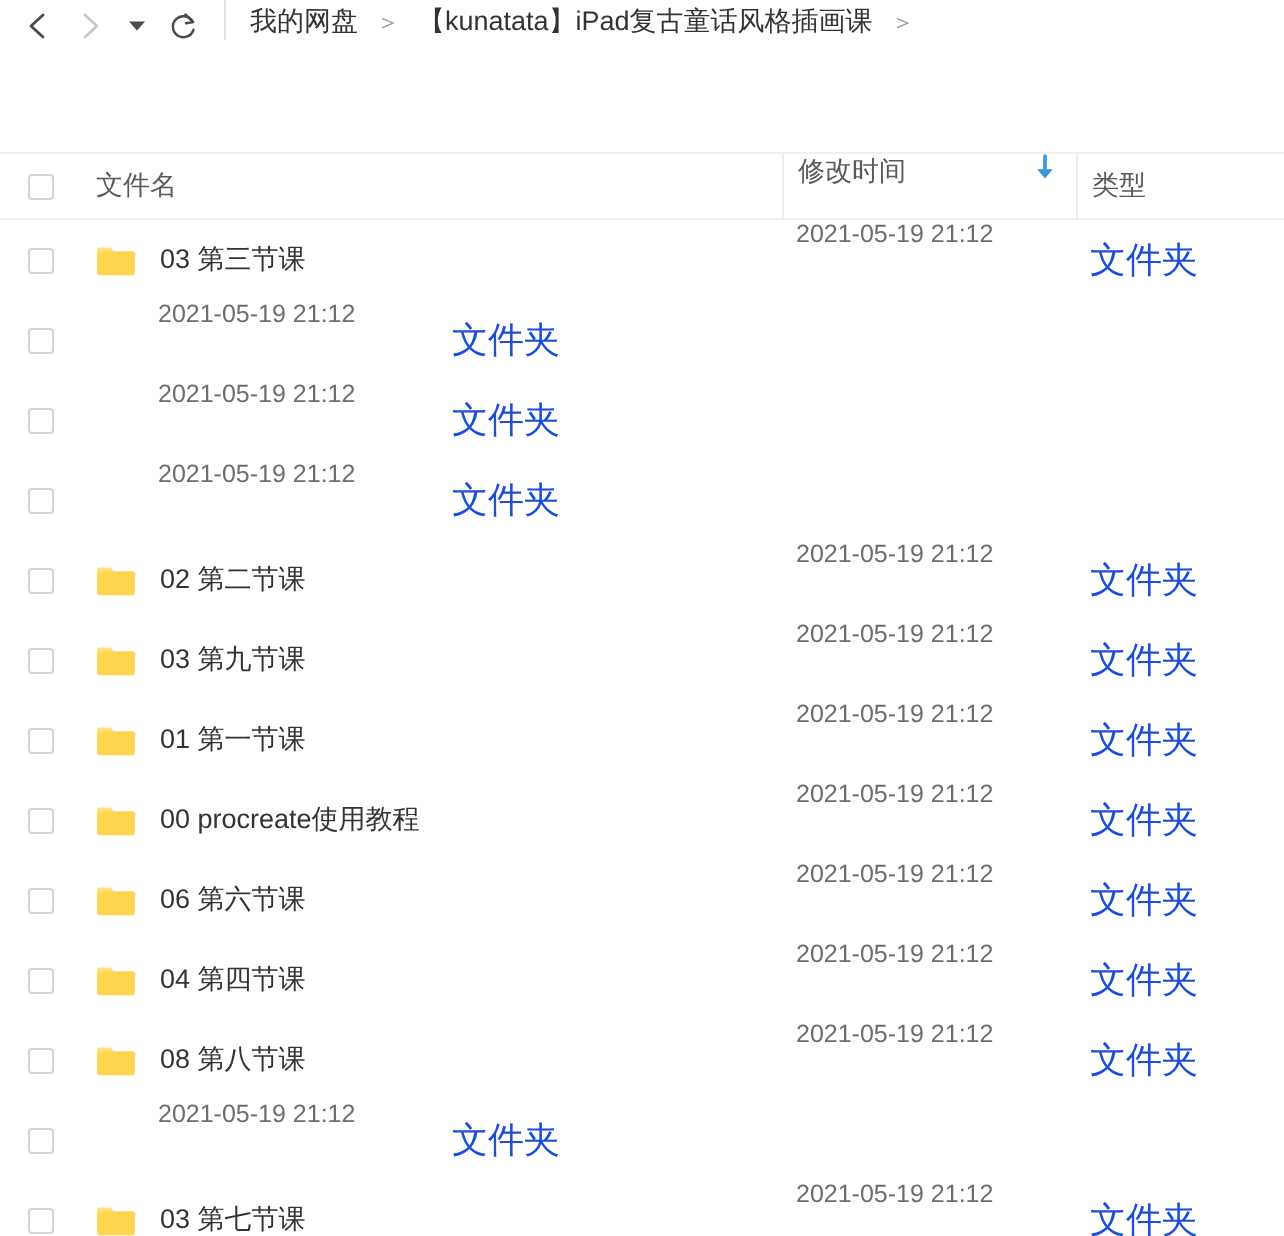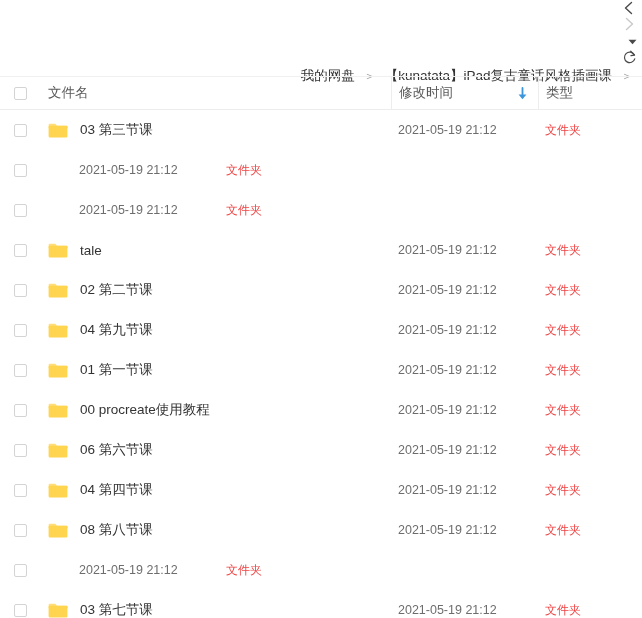--- a/index.html
+++ b/index.html
@@ -13,25 +13,24 @@
     font-family: "Liberation Sans", "DejaVu Sans", sans-serif;
     color: #333333;
     overflow: hidden;
     -webkit-font-smoothing: antialiased;
   }
 
   
   .toolbar {
     height: 36px;
     display: flex;
-    align-items: flex-end;
+    align-items: flex-start;
     padding: 0 0 0 6px;
     box-sizing: border-box;
     background: #ffffff;
-    flex-direction: column;
   }
   .nav-btn {
     width: 26px;
     height: 26px;
     display: flex;
     align-items: center;
     justify-content: center;
     cursor: pointer;
     user-select: none;
   }
@@ -104,21 +103,21 @@
     display: flex;
     align-items: center;
     box-sizing: border-box;
     min-width: 0;
   }
   .col-time {
     width: 147px;
     padding-left: 7px;
     box-sizing: border-box;
     display: flex;
-    align-items: center;
+    align-items: flex-start;
     border-left: 1px solid #ededed;
     height: 100%;
   }
   .col-type {
     width: 104px;
     padding-left: 7px;
     box-sizing: border-box;
     display: flex;
     align-items: center;
     border-left: 1px solid #ededed;
@@ -149,22 +148,22 @@
   .row .col-time,
   .row .col-type {
     border-left: none;
   }
   .row .col-time {
     color: #6d6d6d;
     font-size: 12.5px;
     margin-left: 38px;
   }
   .row .col-type {
-    color: #ef4444;
-    font-size: 12px;
+    color: #1d4ed8;
+    font-size: 18px;
   }
   .folder-icon {
     width: 20px;
     height: 17px;
     flex: 0 0 auto;
     margin-right: 12px;
   }
   .file-name {
     color: #333333;
     white-space: nowrap;
@@ -280,27 +279,20 @@
         <span>2021-05-19 21:12</span>
       </div>
       <div class="col-type">
         <span>文件夹</span>
       </div>
     </div>
     <div class="row">
       <div class="col-check">
         <span class="chk"></span>
       </div>
-      <div class="col-name">
-        <span class="folder-icon"><svg width="20" height="17" viewBox="0 0 20 17">
-            <path d="M0.6 3.2a1.4 1.4 0 0 1 1.4-1.4h5.3l1.7 1.9h9.4a1.4 1.4 0 0 1 1.4 1.4v1.1H0.6z" fill="#ffde7a"></path>
-            <path d="M0.6 5.0a1.3 1.3 0 0 1 1.3-1.3h16.2a1.3 1.3 0 0 1 1.3 1.3v9.3a1.3 1.3 0 0 1-1.3 1.3H1.9A1.3 1.3 0 0 1 0.6 14.3z" fill="#ffd44f"></path>
-          </svg></span>
-        <span class="file-name">tale</span>
-      </div>
       <div class="col-time">
         <span>2021-05-19 21:12</span>
       </div>
       <div class="col-type">
         <span>文件夹</span>
       </div>
     </div>
     <div class="row">
       <div class="col-check">
         <span class="chk"></span>
@@ -321,21 +313,21 @@
     </div>
     <div class="row">
       <div class="col-check">
         <span class="chk"></span>
       </div>
       <div class="col-name">
         <span class="folder-icon"><svg width="20" height="17" viewBox="0 0 20 17">
             <path d="M0.6 3.2a1.4 1.4 0 0 1 1.4-1.4h5.3l1.7 1.9h9.4a1.4 1.4 0 0 1 1.4 1.4v1.1H0.6z" fill="#ffde7a"></path>
             <path d="M0.6 5.0a1.3 1.3 0 0 1 1.3-1.3h16.2a1.3 1.3 0 0 1 1.3 1.3v9.3a1.3 1.3 0 0 1-1.3 1.3H1.9A1.3 1.3 0 0 1 0.6 14.3z" fill="#ffd44f"></path>
           </svg></span>
-        <span class="file-name">04 第九节课</span>
+        <span class="file-name">03 第九节课</span>
       </div>
       <div class="col-time">
         <span>2021-05-19 21:12</span>
       </div>
       <div class="col-type">
         <span>文件夹</span>
       </div>
     </div>
     <div class="row">
       <div class="col-check">

